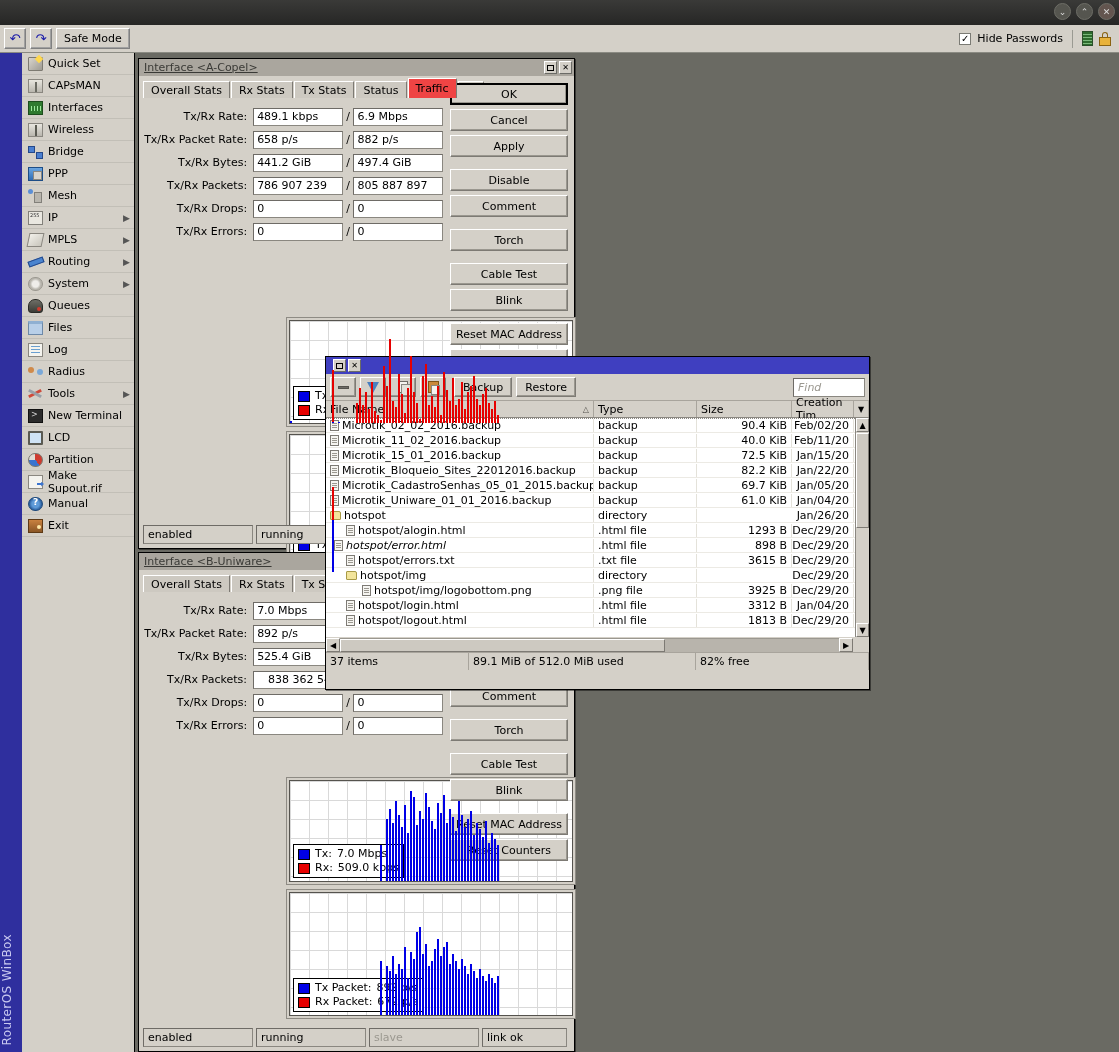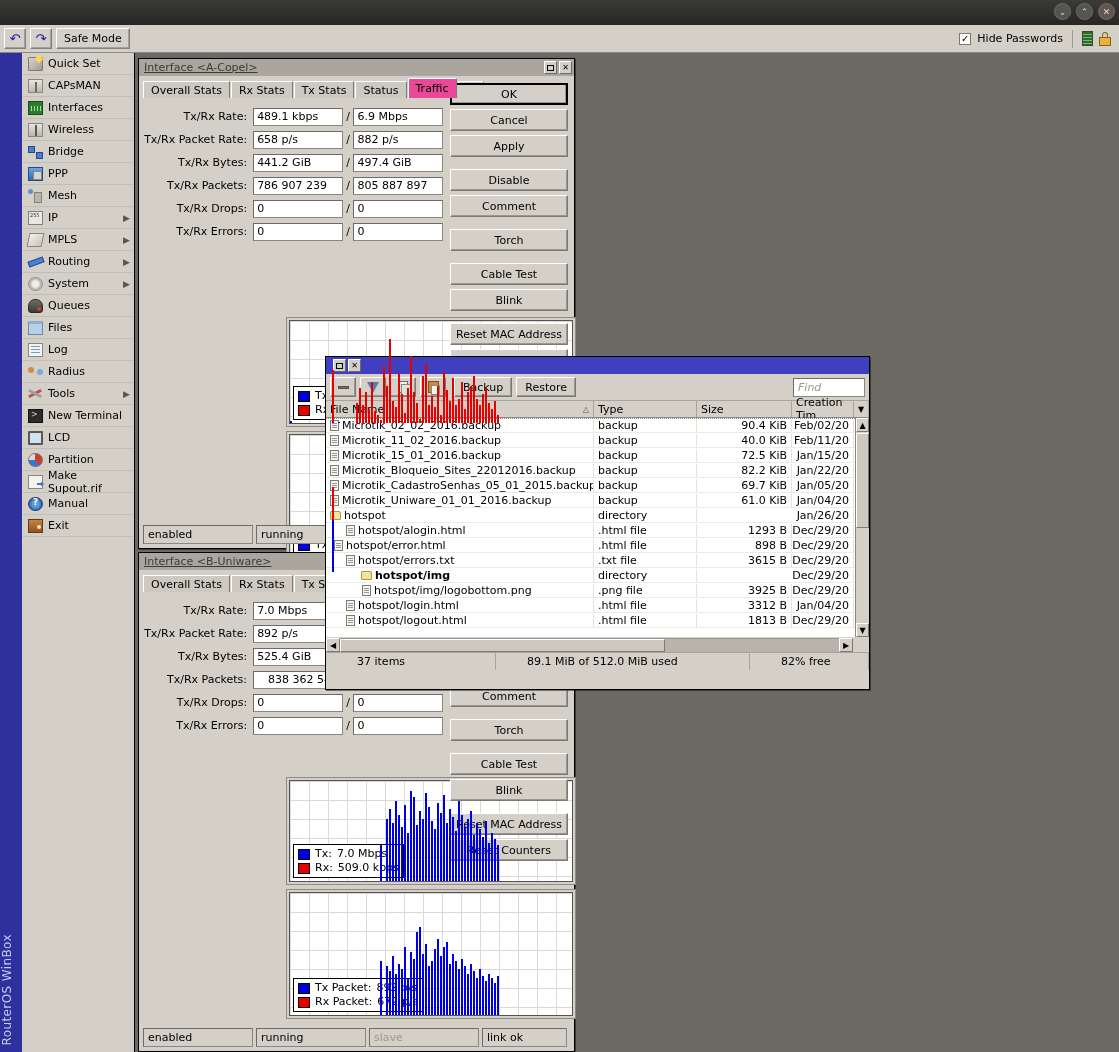--- a/index.html
+++ b/index.html
@@ -137,21 +137,21 @@
   }
   .wt-btn .sqg { width:7px;height:6px;border:1px solid #000; }
   
   .tabrow { display:flex; align-items:flex-end; height:22px; padding:3px 4px 0 4px; gap:1px; }
   .tab {
     height:17px; padding:0 7px; font-size:11px;
     background:#cdc9c1; border:1px solid #fff;
     border-right-color:#7d7a74; border-bottom:none;
     display:flex; align-items:center; cursor:default;
   }
-  .tab.sel { height:20px; background:#ec4899; font-weight:normal; position:relative; z-index:2; }
+  .tab.sel { height:20px; background:#ef4444; font-weight:normal; position:relative; z-index:2; }
   .frow { display:flex; align-items:center; height:23px; }
   .flabel { width:112px; text-align:right; padding-right:6px; font-size:11px; }
   .fin {
     height:18px; background:#fff;
     border:1px solid #8a8780; border-top-color:#6e6b66; border-left-color:#6e6b66;
     font-size:11px; display:flex; align-items:center; padding:0 3px;
     font-family:"DejaVu Sans", sans-serif;
   }
   .fslash { width:11px; text-align:center; font-size:11px; }
   
@@ -241,21 +241,21 @@
   #fl-thumb { position:absolute; left:0; right:0; top:15px; height:95px; background:#cdc9c1;
               border:1px solid #fff; border-right-color:#7d7a74; border-bottom-color:#7d7a74; }
   #fl-hscroll { display:flex; height:15px; align-items:stretch; padding:1px 0 0 0; }
   .hsb-btn { width:14px; background:#d4d0c8; border:1px solid #fff;
              border-right-color:#7d7a74; border-bottom-color:#7d7a74;
              display:flex; align-items:center; justify-content:center; font-size:8px; }
   #hs-track { flex:1; background:#b8b4ac; position:relative; border-top:1px solid #9b9890; }
   #hs-thumb { position:absolute; left:0; top:0; bottom:0; width:325px; background:#cdc9c1;
               border:1px solid #fff; border-right-color:#7d7a74; border-bottom-color:#7d7a74; }
   #fl-status { display:flex; height:18px; border-top:1px solid #a8a49c; font-size:11px; }
-  #fl-status .sc { border-right:1px solid #a8a49c; padding:0 4px; display:flex; align-items:center;margin-left:27px; }
+  #fl-status .sc { border-right:1px solid #a8a49c; padding:0 4px; display:flex; align-items:center; }
 </style>
 </head>
 <body>
 
 <div id="titlebar">
   <div id="winbtns">
     <div class="wb">⌄</div>
     <div class="wb">⌃</div>
     <div class="wb close">✕</div>
   </div>
@@ -1334,39 +1334,39 @@
         <div class="flrow">
           <div class="fc name" style="padding-left:20px;">
             <span class="ic-file"></span>
             <span>hotspot/alogin.html</span>
           </div>
           <div class="fc type">.html file</div>
           <div class="fc size">1293 B</div>
           <div class="fc ctime">Dec/29/20</div>
         </div>
         <div class="flrow">
-          <div class="fc name" style="padding-left:8px;">
+          <div class="fc name" style="padding-left:8px;font-style:italic;">
             <span class="ic-file"></span>
             <span>hotspot/error.html</span>
           </div>
           <div class="fc type">.html file</div>
           <div class="fc size">898 B</div>
           <div class="fc ctime">Dec/29/20</div>
         </div>
         <div class="flrow">
           <div class="fc name" style="padding-left:20px;">
             <span class="ic-file"></span>
             <span>hotspot/errors.txt</span>
           </div>
           <div class="fc type">.txt file</div>
           <div class="fc size">3615 B</div>
           <div class="fc ctime">Dec/29/20</div>
         </div>
         <div class="flrow">
-          <div class="fc name" style="padding-left:35px;font-weight:bold;">
+          <div class="fc name" style="padding-left:20px;">
             <span class="ic-dir"></span>
             <span>hotspot/img</span>
           </div>
           <div class="fc type">directory</div>
           <div class="fc size"></div>
           <div class="fc ctime">Dec/29/20</div>
         </div>
         <div class="flrow">
           <div class="fc name" style="padding-left:36px;">
             <span class="ic-file"></span>

